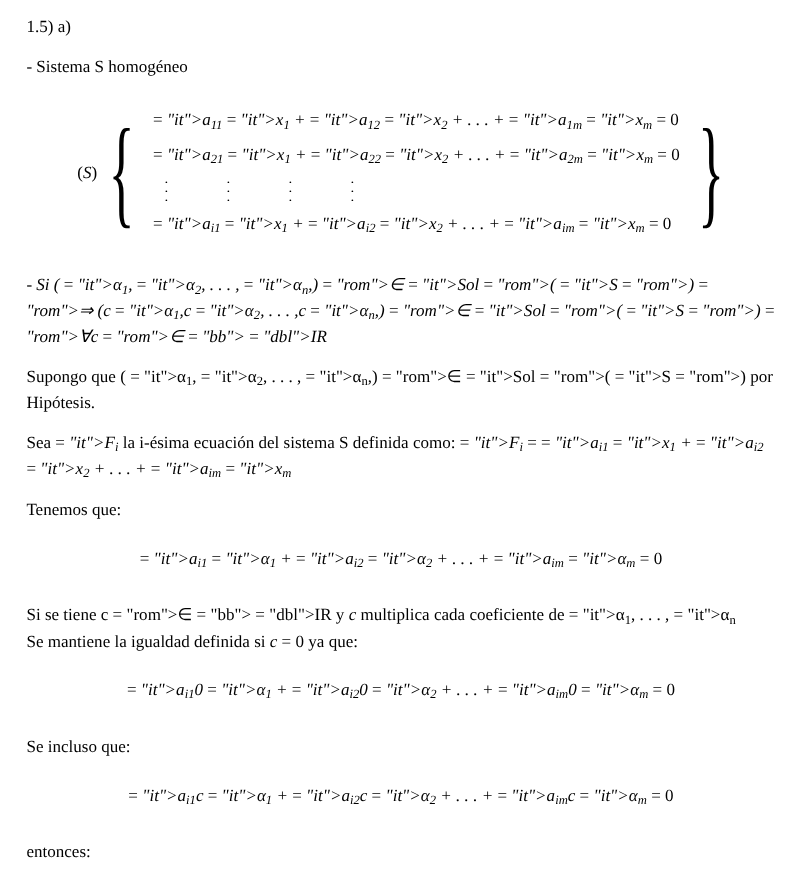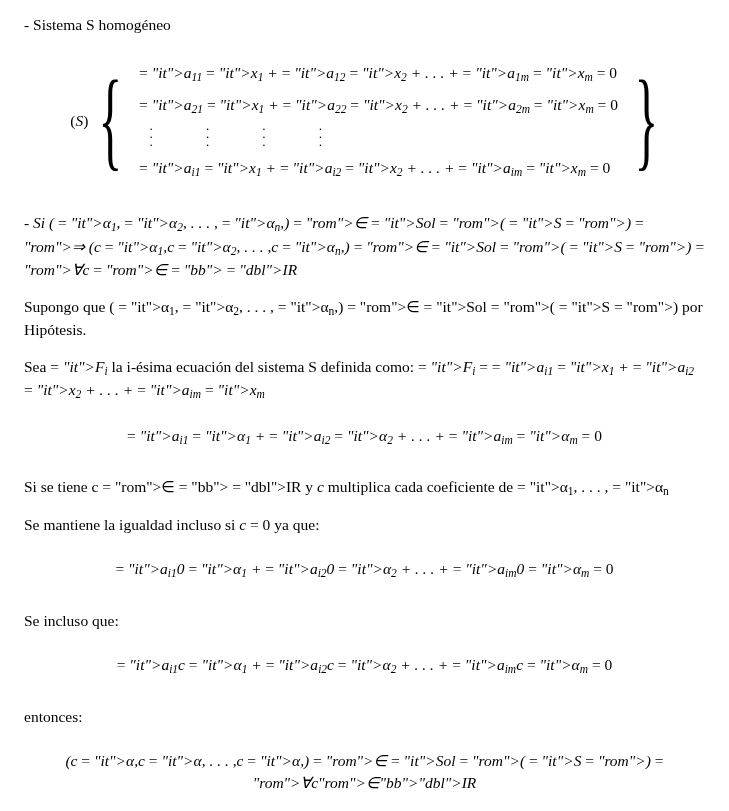--- a/index.html
+++ b/index.html
@@ -75,20 +75,21 @@
     font-style: italic;
   }
   .rom {
     font-style: normal;
   }
 </style>
 </head>
 <body>
 <div class="page">
 
+  <p class="para">1.5) a)</p>
 
   <p class="para">- Sistema S homogéneo</p>
 
   <div class="block-eq">
     <span class="matrix-wrap">
       <span class="s-label">
         <span class="rom">(</span><span class="it">S</span><span class="rom">)</span>
       </span>
       <span class="lbrace">{</span>
       <span class="mrows">
@@ -111,30 +112,31 @@
   </p>
 
   <p class="para">
     <span>Supongo que (<span class<span="" class="rom"> = </span>"it"&gt;α<sub>1</sub>,<span class<span="" class="rom"> = </span>"it"&gt;α<sub>2</sub>, . . . ,<span class<span="" class="rom"> = </span>"it"&gt;α<sub>n</sub>,) <span class<span="" class="rom"> = </span>"rom"&gt;∈ <span class<span="" class="rom"> = </span>"it"&gt;Sol <span class<span="" class="rom"> = </span>"rom"&gt;(<span class<span="" class="rom"> = </span>"it"&gt;S<span class<span="" class="rom"> = </span>"rom"&gt;) por Hipótesis.</span>
   </p>
 
   <p class="para">
     <span>Sea </span><span class="it"><span class<span="" class="rom"> = </span>"it"&gt;F<sub>i</sub></span><span> la i-ésima ecuación del sistema S definida como: </span><span class="it"><span class<span="" class="rom"> = </span>"it"&gt;F<sub>i</sub> <span class="rom"> = </span> <span class<span="" class="rom"> = </span>"it"&gt;a<sub>i1</sub><span class<span="" class="rom"> = </span>"it"&gt;x<sub>1</sub> + <span class<span="" class="rom"> = </span>"it"&gt;a<sub>i2</sub><span class<span="" class="rom"> = </span>"it"&gt;x<sub>2</sub> + . . . + <span class<span="" class="rom"> = </span>"it"&gt;a<sub>im</sub><span class<span="" class="rom"> = </span>"it"&gt;x<sub>m</sub></span>
   </p>
 
+  <p class="para">Tenemos que:</p>
 
   <div class="block-eq">
     <span class="it"><span class<span="" class="rom"> = </span>"it"&gt;a<sub>i1</sub><span class<span="" class="rom"> = </span>"it"&gt;α<sub>1</sub> + <span class<span="" class="rom"> = </span>"it"&gt;a<sub>i2</sub><span class<span="" class="rom"> = </span>"it"&gt;α<sub>2</sub> + . . . + <span class<span="" class="rom"> = </span>"it"&gt;a<sub>im</sub><span class<span="" class="rom"> = </span>"it"&gt;α<sub>m</sub> <span class="rom"> = 0</span></span>
   </div>
 
-  <p class="para" style="margin-top:28px; margin-bottom:14px;">
+  <p class="para" style="margin-top:28px; margin-bottom:0;">
     <span>Si se tiene c<span class<span="" class="rom"> = </span>"rom"&gt;∈<span class<span="" class="rom"> = </span>"bb"&gt;<span class<span="" class="rom"> = </span>"dbl"&gt;IR y </span><span class="it">c</span><span> multiplica cada coeficiente de <span class<span="" class="rom"> = </span>"it"&gt;α<sub>1</sub>, . . . ,<span class<span="" class="rom"> = </span>"it"&gt;α<sub>n</sub></span>
   </p>
   <p class="para">
-    <span>Se mantiene la igualdad incluso si </span><span class="it">c <span class="rom"> = 0</span></span><span> ya que:</span>
+    <span>Se mantiene la igualdad definida si </span><span class="it">c <span class="rom"> = 0</span></span><span> ya que:</span>
   </p>
 
   <div class="block-eq">
     <span class="it"><span class<span="" class="rom"> = </span>"it"&gt;a<sub>i1</sub>0<span class<span="" class="rom"> = </span>"it"&gt;α<sub>1</sub> + <span class<span="" class="rom"> = </span>"it"&gt;a<sub>i2</sub>0<span class<span="" class="rom"> = </span>"it"&gt;α<sub>2</sub> + . . . + <span class<span="" class="rom"> = </span>"it"&gt;a<sub>im</sub>0<span class<span="" class="rom"> = </span>"it"&gt;α<sub>m</sub> <span class="rom"> = 0</span></span>
   </div>
 
   <p class="para">Se incluso que:</p>
 
   <div class="block-eq">
     <span class="it"><span class<span="" class="rom"> = </span>"it"&gt;a<sub>i1</sub>c<span class<span="" class="rom"> = </span>"it"&gt;α<sub>1</sub> + <span class<span="" class="rom"> = </span>"it"&gt;a<sub>i2</sub>c<span class<span="" class="rom"> = </span>"it"&gt;α<sub>2</sub> + . . . + <span class<span="" class="rom"> = </span>"it"&gt;a<sub>im</sub>c<span class<span="" class="rom"> = </span>"it"&gt;α<sub>m</sub> <span class="rom"> = 0</span></span>

